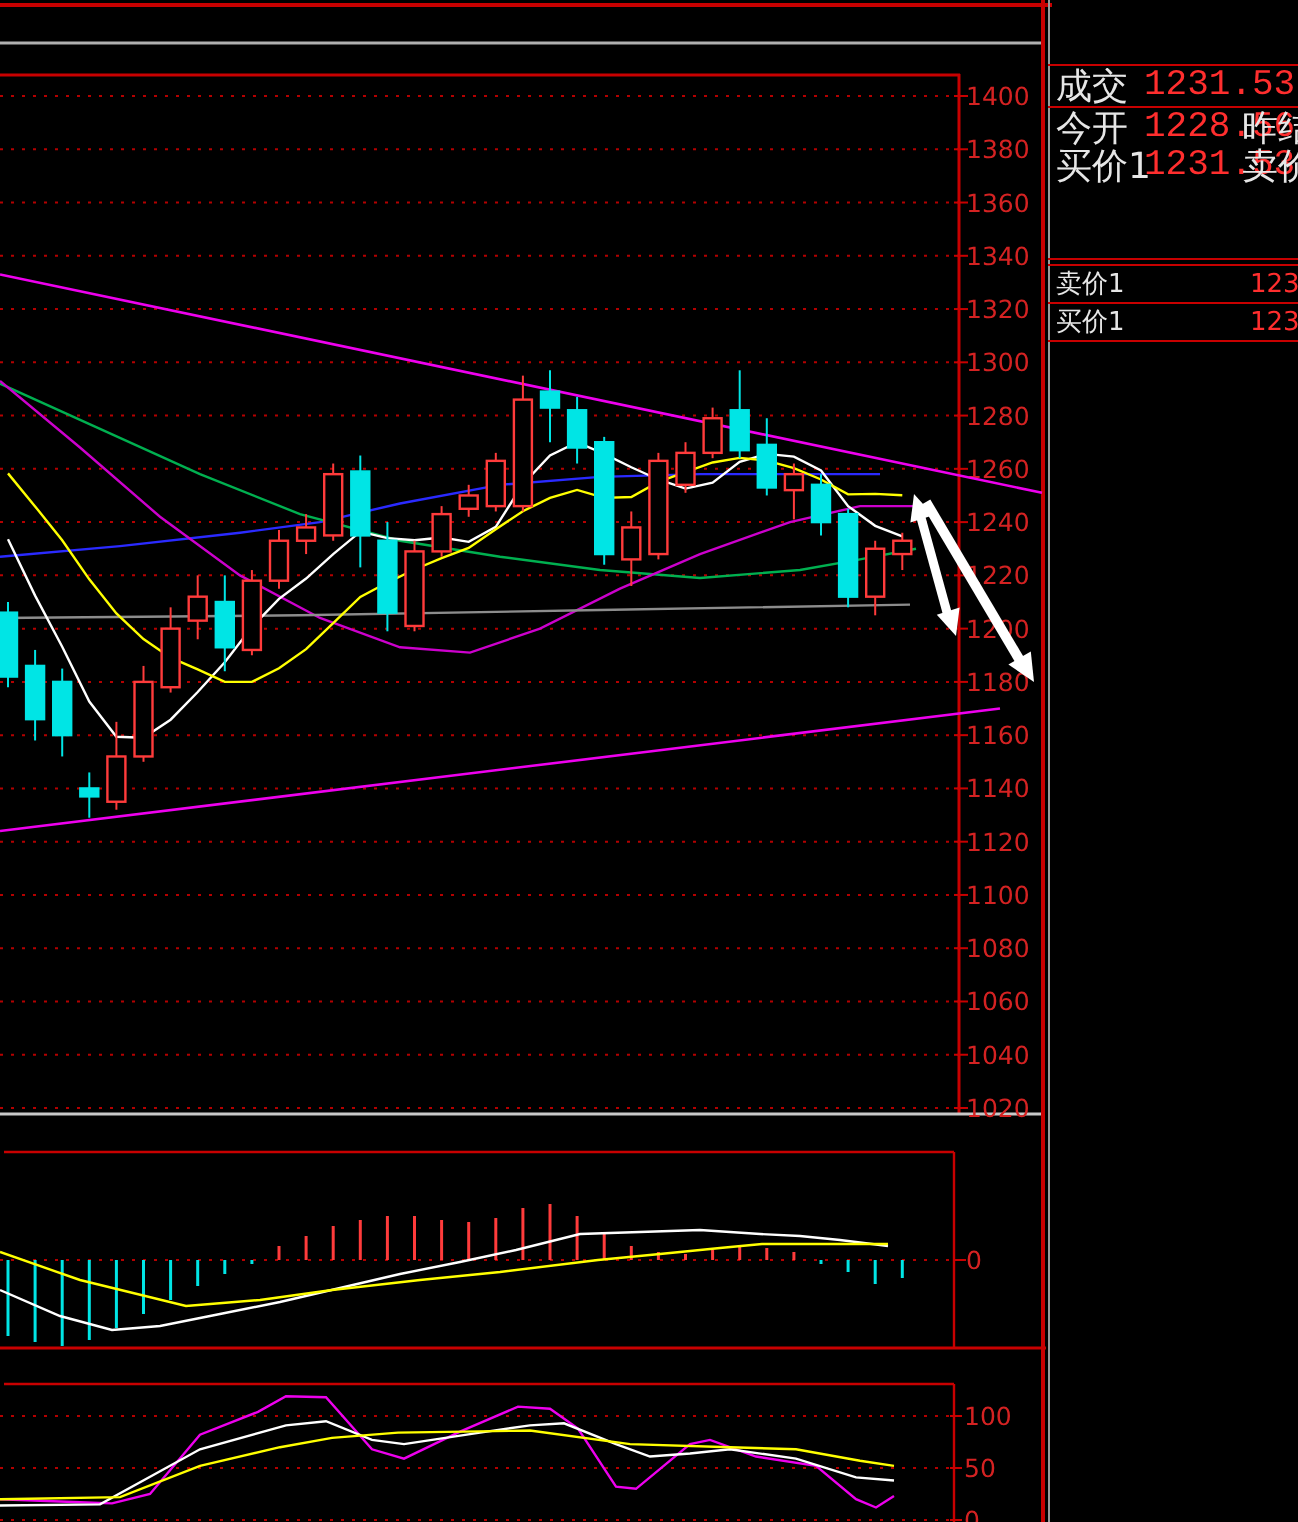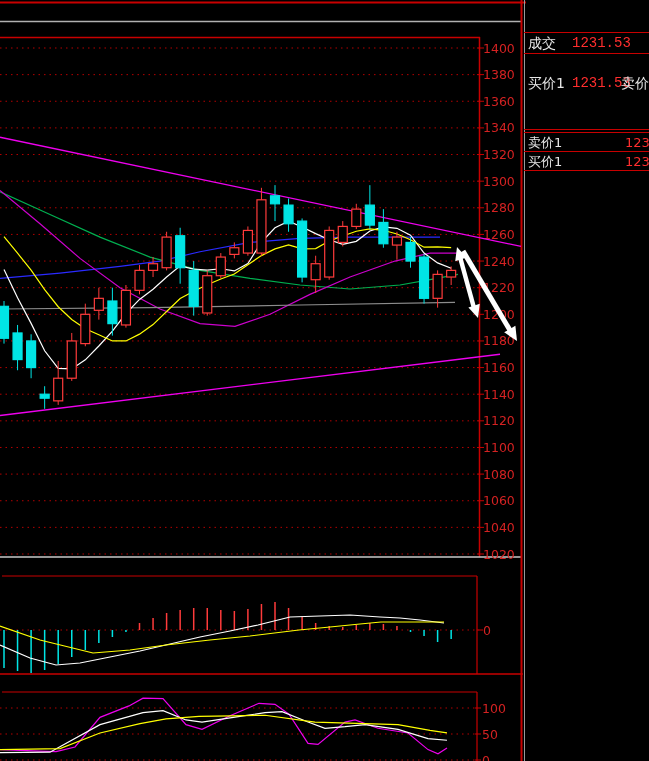--- a/index.html
+++ b/index.html
@@ -2,21 +2,21 @@
 <html><head>
 <meta charset="utf-8">
 <style>
   html,body{margin:0;padding:0;background:#000;}
   body{width:649px;height:761px;overflow:hidden;position:relative;
        font-family:"DejaVu Sans","Liberation Sans",sans-serif;}
   #stage{position:absolute;left:0;top:0;width:649px;height:761px;background:#000;}
   svg{position:absolute;left:0;top:0;font-family:"DejaVu Sans","Liberation Sans",sans-serif;}
   .qp{position:absolute;left:526px;top:0;width:123px;height:761px;background:#000;}
   .qrow{position:absolute;left:526px;width:123px;height:19px;line-height:19px;
-        font-size:14px;white-space:nowrap;overflow:hidden;}
+        font-size:18px;white-space:nowrap;overflow:hidden;}
   .qrow .lb{position:absolute;left:2px;color:#e6e6e6;}
   .qrow .val{position:absolute;left:46px;color:#ff2e2e;font-family:Liberation Mono, monospace;}
   .qrow .lb2{position:absolute;left:95px;color:#e6e6e6;}
   .qdepth{position:absolute;left:526px;width:144px;height:17px;line-height:17px;
           font-size:13px;white-space:nowrap;overflow:hidden;}
   .qdepth .lb{position:absolute;left:2px;color:#e6e6e6;}
   .qdepth .val{position:absolute;left:99px;color:#ff2e2e;}
   .uline{position:absolute;left:524px;width:125px;height:0;border-top:1px solid #c80000;}
 </style>
 </head>
@@ -236,20 +236,25 @@
   </svg>
 
   <div class="qp">
     
   </div>
 
   <div class="qrow" style="top:34px">
     <span class="lb">成交</span>
     <span class="val">1231.53</span>
   </div>
+  <div class="qrow" style="top:55px">
+    <span class="lb">今开</span>
+    <span class="val">1228.56</span>
+    <span class="lb2">昨结</span>
+  </div>
   <div class="qrow" style="top:74px">
     <span class="lb">买价1</span>
     <span class="val">1231.53</span>
     <span class="lb2">卖价</span>
   </div>
   <div class="qdepth" style="top:134px">
     <span class="lb">卖价1</span>
     <span class="val">1231</span>
   </div>
   <div class="qdepth" style="top:153px">

